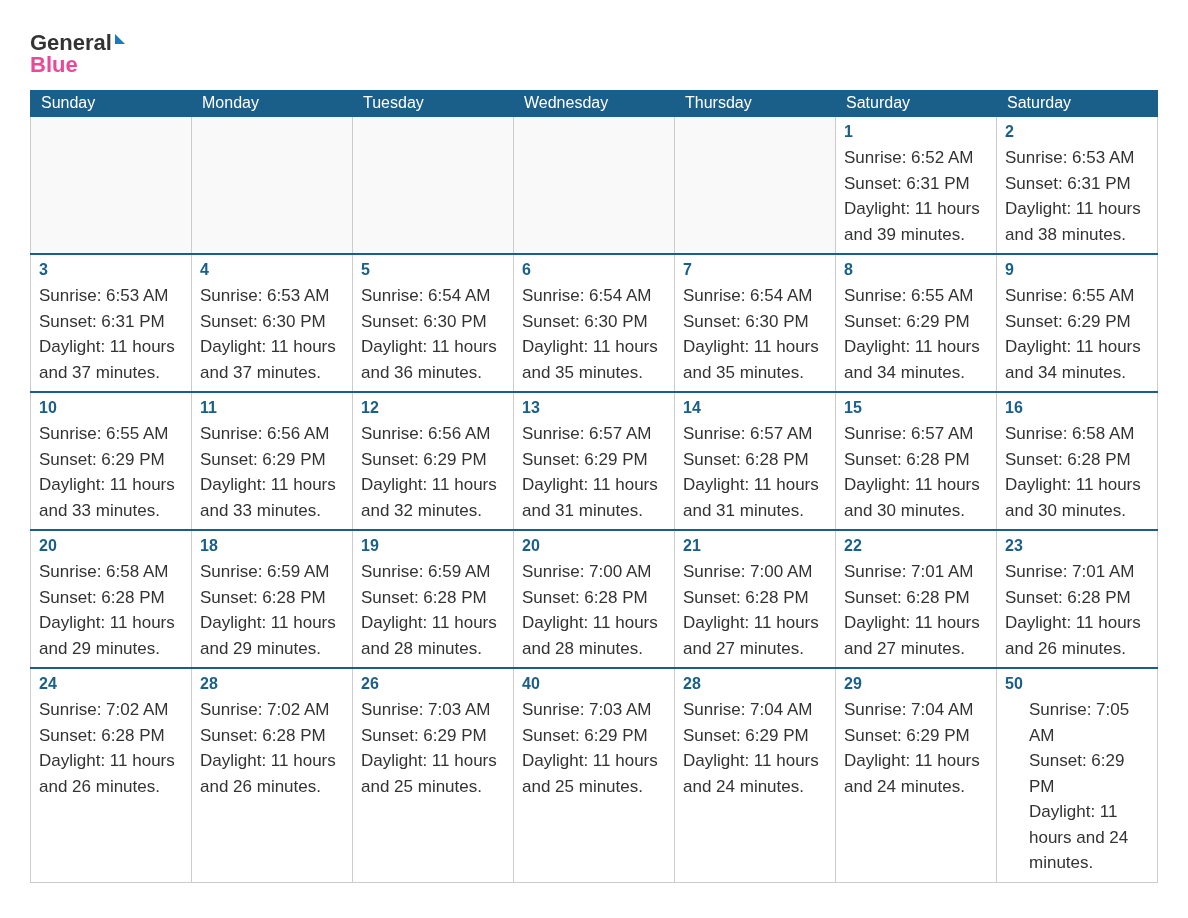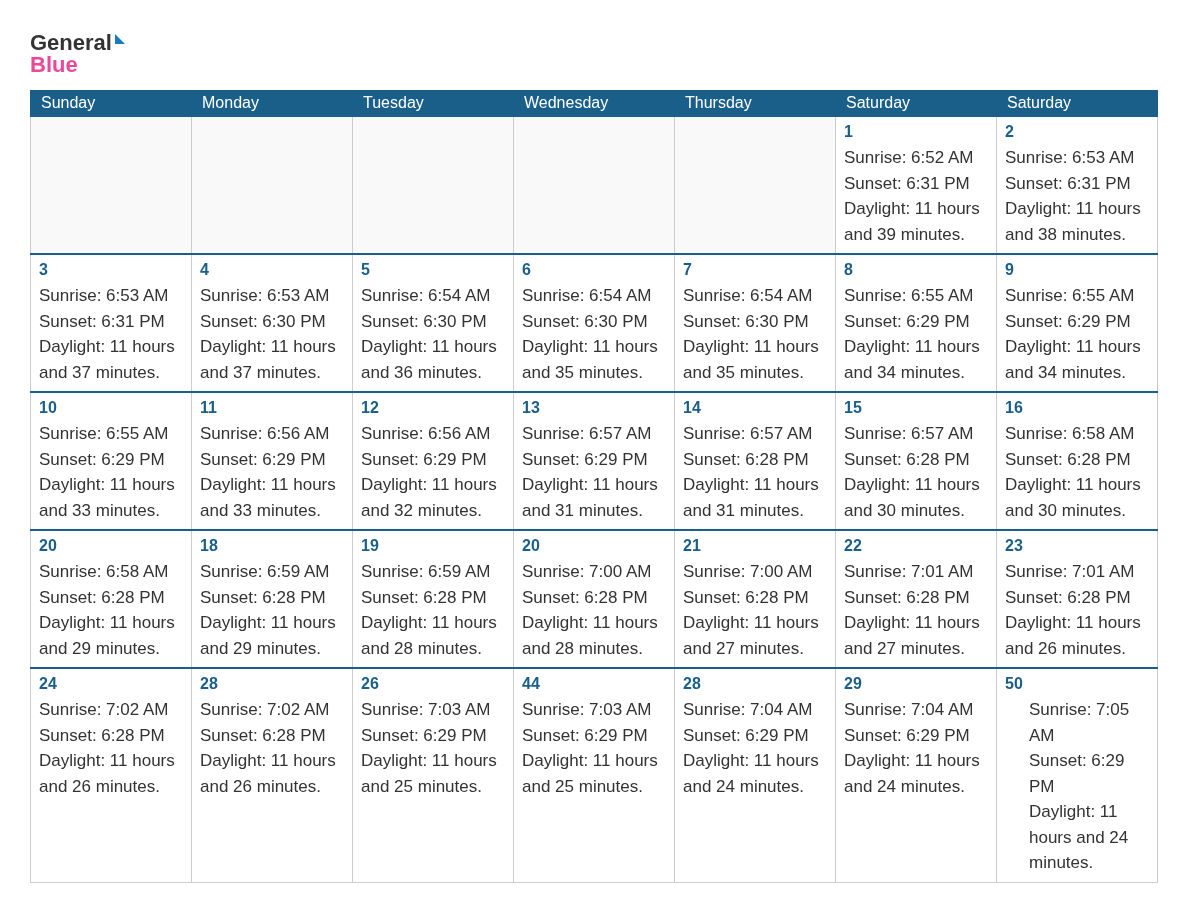--- a/index.html
+++ b/index.html
@@ -279,21 +279,21 @@
 Sunset: 6:28 PM
 Daylight: 11 hours and 26 minutes.</div>
         </td>
         <td>
           <span class="day-number">26</span>
           <div class="day-info" style="white-space: pre-line;">Sunrise: 7:03 AM
 Sunset: 6:29 PM
 Daylight: 11 hours and 25 minutes.</div>
         </td>
         <td>
-          <span class="day-number">44</span>
+          <span class="day-number">40</span>
           <div class="day-info" style="white-space: pre-line;">Sunrise: 7:03 AM
 Sunset: 6:29 PM
 Daylight: 11 hours and 25 minutes.</div>
         </td>
         <td>
           <span class="day-number">28</span>
           <div class="day-info" style="white-space: pre-line;">Sunrise: 7:04 AM
 Sunset: 6:29 PM
 Daylight: 11 hours and 24 minutes.</div>
         </td>

